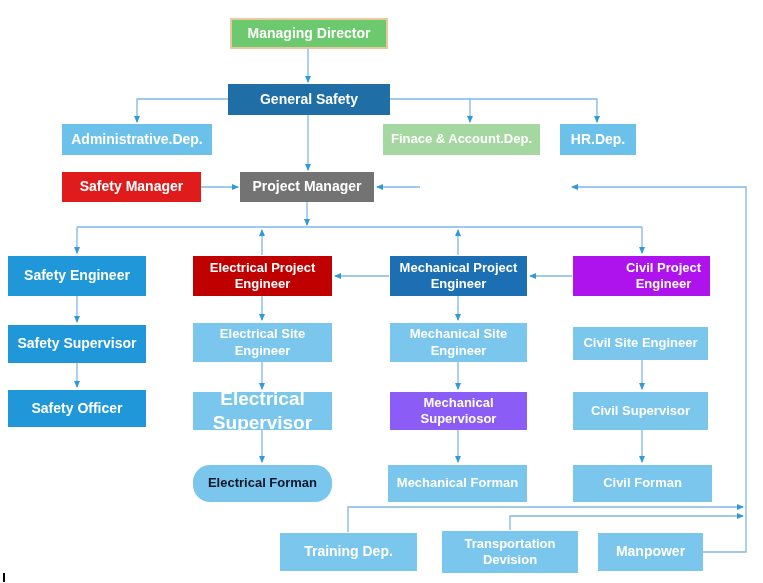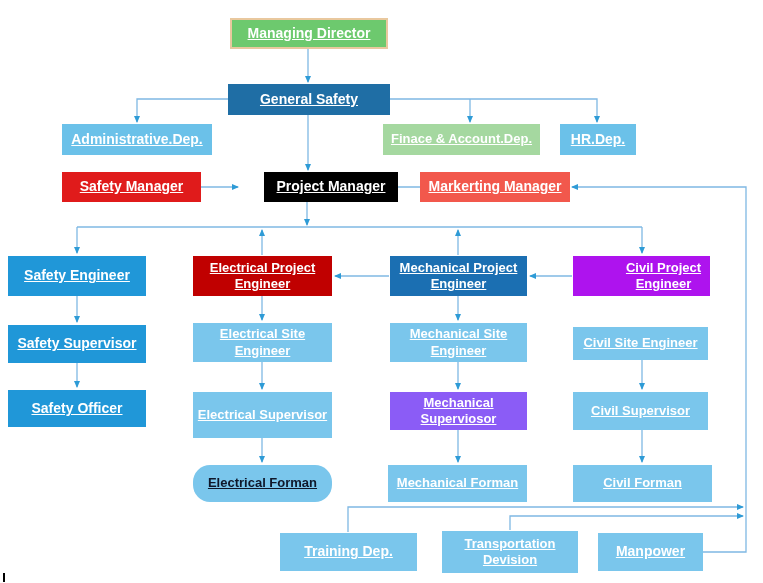--- a/index.html
+++ b/index.html
@@ -25,21 +25,20 @@
     position: absolute;
     box-sizing: border-box;
     display: flex;
     align-items: center;
     justify-content: center;
     text-align: center;
     color: #ffffff;
     font-weight: 600;
     line-height: 1.25;
     padding: 1px 4px;
-    text-decoration: underline;
   }
   .stray-mark {
     position: absolute;
     left: 3px;
     top: 573px;
     width: 2px;
     height: 9px;
   }
 </style>
 </head>
@@ -81,32 +80,31 @@
       <polyline points="348,532 348,507 743,507" stroke="#7FB8E3" marker-end="url(#arrowhead)"></polyline>
       <polyline points="510,530 510,516 743,516" stroke="#7FB8E3" marker-end="url(#arrowhead)"></polyline>
     </svg>
   <div id="nodes-layer">
       <div class="node" style="left: 230px; top: 18px; width: 158px; height: 31px; background: rgb(109, 201, 110); font-size: 14px; color: rgb(255, 255, 255); border: 2px solid rgb(233, 200, 158);">Managing Director</div>
       <div class="node" style="left: 228px; top: 84px; width: 162px; height: 31px; background: rgb(31, 110, 165); font-size: 14px; color: rgb(255, 255, 255);">General Safety</div>
       <div class="node" style="left: 62px; top: 124px; width: 150px; height: 31px; background: rgb(107, 193, 233); font-size: 14px; color: rgb(255, 255, 255);">Administrative.Dep.</div>
       <div class="node" style="left: 383px; top: 124px; width: 157px; height: 31px; background: rgb(165, 216, 160); font-size: 13px; color: rgb(255, 255, 255);">Finace &amp; Account.Dep.</div>
       <div class="node" style="left: 560px; top: 124px; width: 76px; height: 31px; background: rgb(107, 193, 233); font-size: 14px; color: rgb(255, 255, 255);">HR.Dep.</div>
       <div class="node" style="left: 62px; top: 172px; width: 139px; height: 30px; background: rgb(224, 27, 27); font-size: 14px; color: rgb(255, 255, 255);">Safety Manager</div>
-      <div class="node" style="left: 240px; top: 172px; width: 134px; height: 30px; background: #000000; font-size: 14px; color: rgb(255, 255, 255); margin-left: 24px;">Project Manager</div>
-      <div class="node" style="left: 420px; top: 172px; width: 150px; height: 30px; background: rgb(242, 88, 76); font-size: 14px; color: rgb(255, 255, 255);">Markerting Manager</div>
+      <div class="node" style="left: 240px; top: 172px; width: 134px; height: 30px; background: #737373; font-size: 14px; color: rgb(255, 255, 255);">Project Manager</div>
       <div class="node" style="left: 8px; top: 256px; width: 138px; height: 40px; background: rgb(32, 151, 216); font-size: 14px; color: rgb(255, 255, 255);">Safety Engineer</div>
       <div class="node" style="left: 193px; top: 256px; width: 139px; height: 40px; background: rgb(192, 0, 0); font-size: 13px; color: rgb(255, 255, 255);">Electrical Project Engineer</div>
       <div class="node" style="left: 390px; top: 256px; width: 137px; height: 40px; background: rgb(27, 111, 178); font-size: 13px; color: rgb(255, 255, 255);">Mechanical Project Engineer</div>
       <div class="node" style="left: 573px; top: 256px; width: 137px; height: 40px; background: rgb(174, 19, 238); font-size: 13px; color: rgb(255, 255, 255); padding-left: 48px;">Civil Project Engineer</div>
       <div class="node" style="left: 8px; top: 325px; width: 138px; height: 38px; background: rgb(32, 151, 216); font-size: 14px; color: rgb(255, 255, 255);">Safety Supervisor</div>
       <div class="node" style="left: 193px; top: 323px; width: 139px; height: 39px; background: rgb(122, 198, 236); font-size: 13px; color: rgb(255, 255, 255);">Electrical Site Engineer</div>
       <div class="node" style="left: 390px; top: 323px; width: 137px; height: 39px; background: rgb(122, 198, 236); font-size: 13px; color: rgb(255, 255, 255);">Mechanical Site Engineer</div>
       <div class="node" style="left: 573px; top: 327px; width: 135px; height: 33px; background: rgb(122, 198, 236); font-size: 13px; color: rgb(255, 255, 255);">Civil Site Engineer</div>
       <div class="node" style="left: 8px; top: 390px; width: 138px; height: 37px; background: rgb(32, 151, 216); font-size: 14px; color: rgb(255, 255, 255);">Safety Officer</div>
-      <div class="node" style="left: 193px; top: 392px; width: 139px; height: 46px; background: rgb(122, 198, 236); font-size: 13px; color: rgb(255, 255, 255);">Electrical Supervisor</div>
+      <div class="node" style="left: 193px; top: 392px; width: 139px; height: 38px; background: rgb(122, 198, 236); font-size: 19px; color: rgb(255, 255, 255);">Electrical Supervisor</div>
       <div class="node" style="left: 390px; top: 392px; width: 137px; height: 38px; background: #8b5cf6; font-size: 13px; color: rgb(255, 255, 255);">Mechanical Superviosor</div>
       <div class="node" style="left: 573px; top: 392px; width: 135px; height: 38px; background: rgb(122, 198, 236); font-size: 13px; color: rgb(255, 255, 255);">Civil Supervisor</div>
       <div class="node" style="left: 193px; top: 465px; width: 139px; height: 37px; background: rgb(122, 198, 236); font-size: 13px; color: #0f172a; border-radius: 17px;">Electrical Forman</div>
       <div class="node" style="left: 388px; top: 465px; width: 139px; height: 37px; background: rgb(122, 198, 236); font-size: 13px; color: rgb(255, 255, 255);">Mechanical Forman</div>
       <div class="node" style="left: 573px; top: 465px; width: 139px; height: 37px; background: rgb(122, 198, 236); font-size: 13px; color: rgb(255, 255, 255);">Civil Forman</div>
       <div class="node" style="left: 280px; top: 533px; width: 137px; height: 38px; background: rgb(122, 198, 236); font-size: 14px; color: rgb(255, 255, 255);">Training Dep.</div>
       <div class="node" style="left: 442px; top: 531px; width: 136px; height: 42px; background: rgb(122, 198, 236); font-size: 13px; color: rgb(255, 255, 255);">Transportation Devision</div>
       <div class="node" style="left: 598px; top: 533px; width: 105px; height: 38px; background: rgb(122, 198, 236); font-size: 14px; color: rgb(255, 255, 255);">Manpower</div>
     </div>
   <div class="stray-mark" style="background: rgb(0, 0, 0);"></div>

